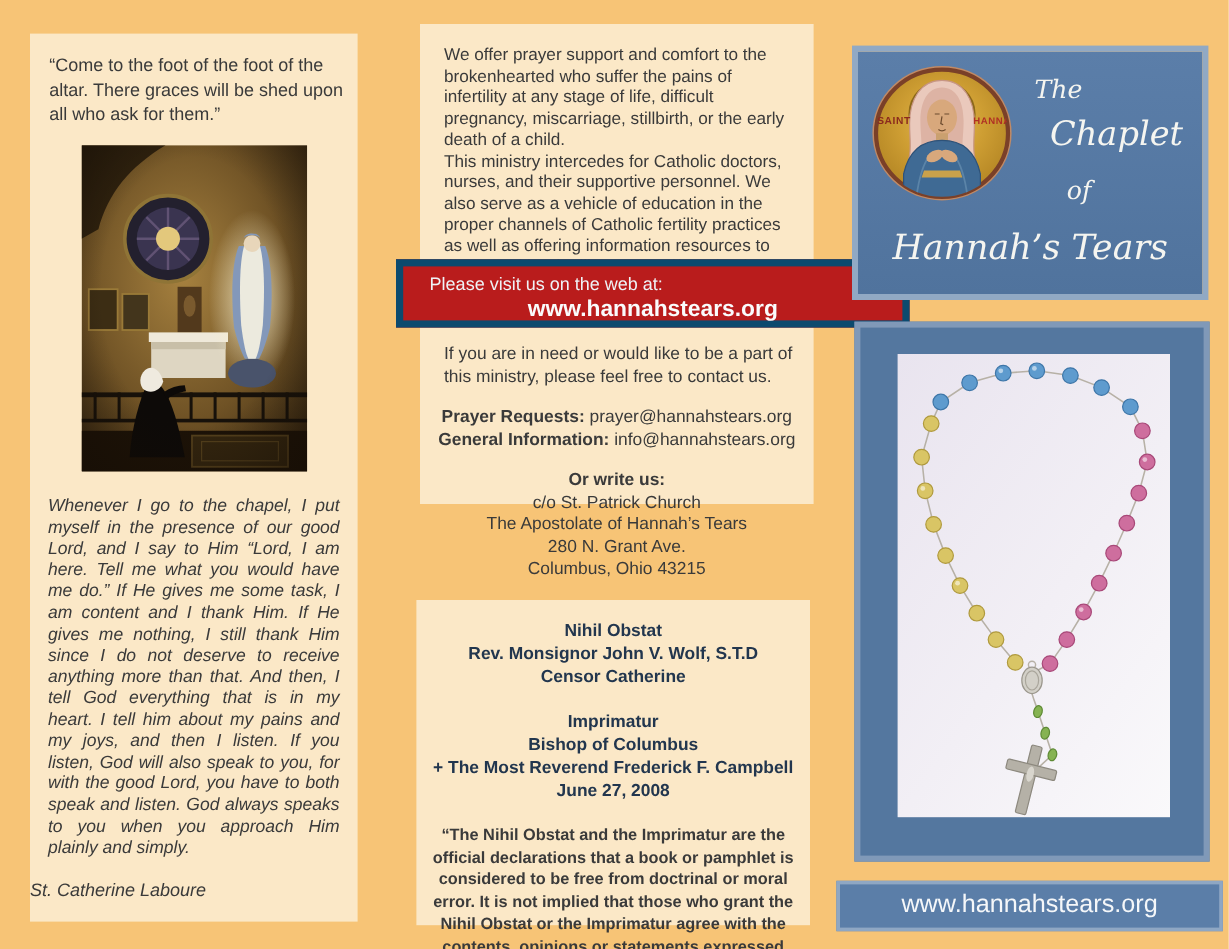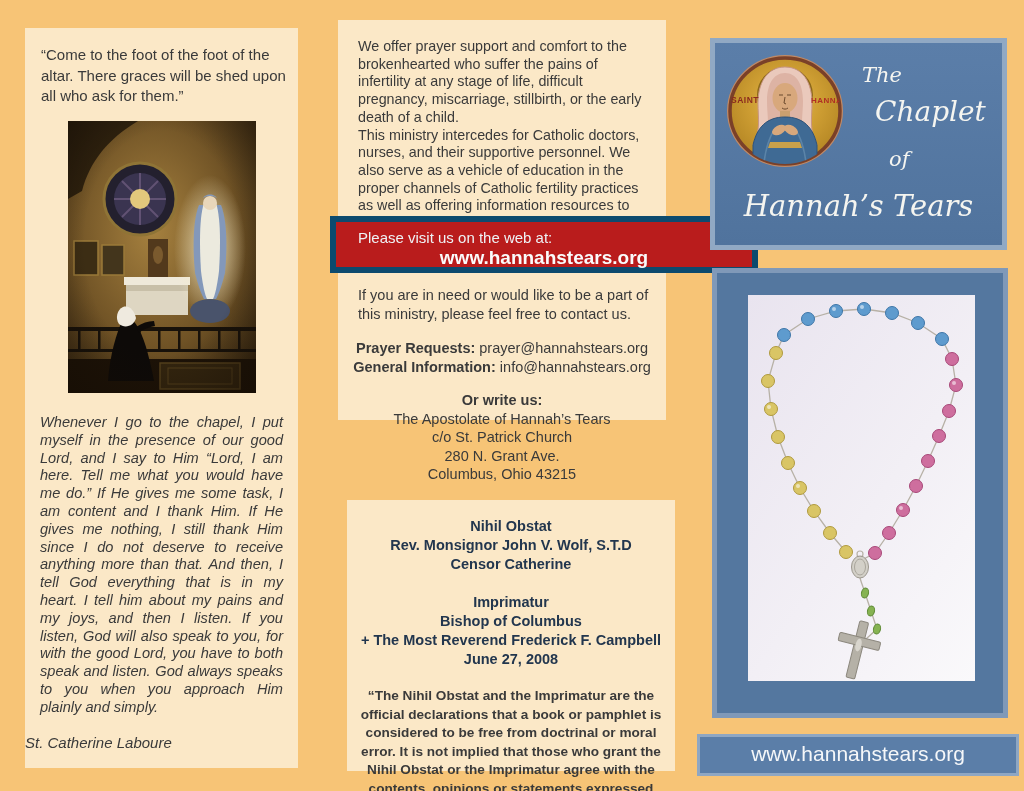--- a/index.html
+++ b/index.html
@@ -7,21 +7,21 @@
         font-family:"Liberation Sans",sans-serif;color:#3A3A3A;}
   .panel{position:absolute;background:#FBE8C7;}
   
   .panel-left{left:25px;top:28px;width:273px;height:740px;}
   .quote{margin:0;padding:17px 5px 0 16px;font-size:15px;line-height:1.38;}
   .chapel{margin:14px auto 0;width:188px;height:272px;}
   .reflection{margin:21px 0 0;padding:0 15px;font-size:14.6px;line-height:17.8px;
               font-style:italic;text-align:justify;}
   .attribution{margin:17px 0 0;text-align:left;font-style:italic;font-size:15px;}
   
-  .mid-top{left:338px;top:20px;width:328px;height:400px;}
+  .mid-top{left:350px;top:20px;width:328px;height:400px;}
   .intro{margin:0;padding:18px 14px 0 20px;font-size:14.3px;line-height:17.7px;}
   .intro p{margin:0;}
   .contact-block{position:absolute;left:0;right:0;top:266px;}
   .contact-intro{margin:0;padding:0 14px 0 20px;font-size:14.5px;line-height:18.5px;}
   .email-lines{margin-top:16px;text-align:center;font-size:14.5px;line-height:19px;}
   .write-block{margin-top:14px;text-align:center;font-size:14.5px;line-height:18.5px;}
   .banner{position:absolute;left:330px;top:216px;width:428px;height:57px;background:#b91c1c;
           border:6px solid #0c4a6e;box-sizing:border-box;}
   .banner-label{margin:7px 0 0 22px;font-size:15px;color:#EFF2F5;}
   .banner-url{margin-top:1px;text-align:center;font-size:19px;font-weight:bold;color:#FAFBFC;}
@@ -128,22 +128,22 @@
       <p>This ministry intercedes for Catholic doctors, nurses, and their supportive personnel. We also serve as a vehicle of education in the proper channels of Catholic fertility practices as well as offering information resources to those seeking fertility care and/or adoption.</p>
     </div>
     <div class="contact-block">
       <p class="contact-intro">If you are in need or would like to be a part of this ministry, please feel free to contact us.</p>
       <div class="email-lines">
         <div><b>Prayer Requests:</b><span> prayer@hannahstears.org</span></div>
         <div><b>General Information:</b><span> info@hannahstears.org</span></div>
       </div>
       <div class="write-block">
         <div><b>Or write us:</b></div>
+        <div>c/o St. Patrick Church</div>
         <div>The Apostolate of Hannah’s Tears</div>
-        <div>c/o St. Patrick Church</div>
         <div>280 N. Grant Ave.</div>
         <div>Columbus, Ohio  43215</div>
       </div>
     </div>
   </section>
 
   <div class="banner">
     <div class="banner-label">Please visit us on the web at:</div>
     <div class="banner-url">www.hannahstears.org</div>
   </div>

